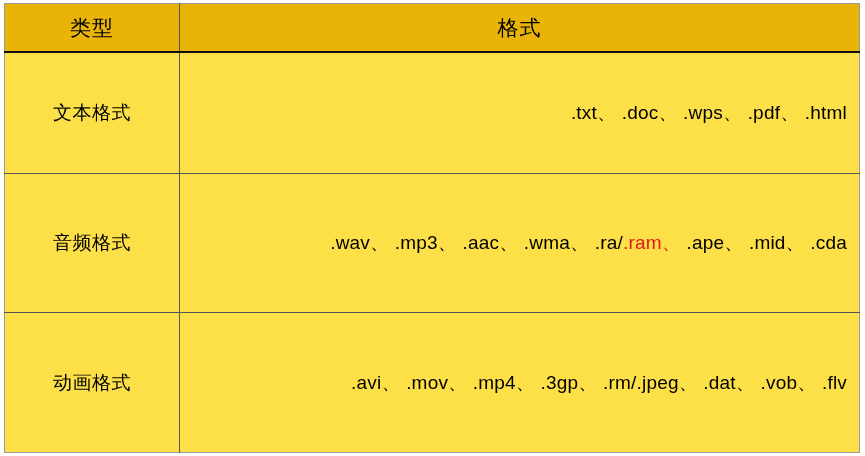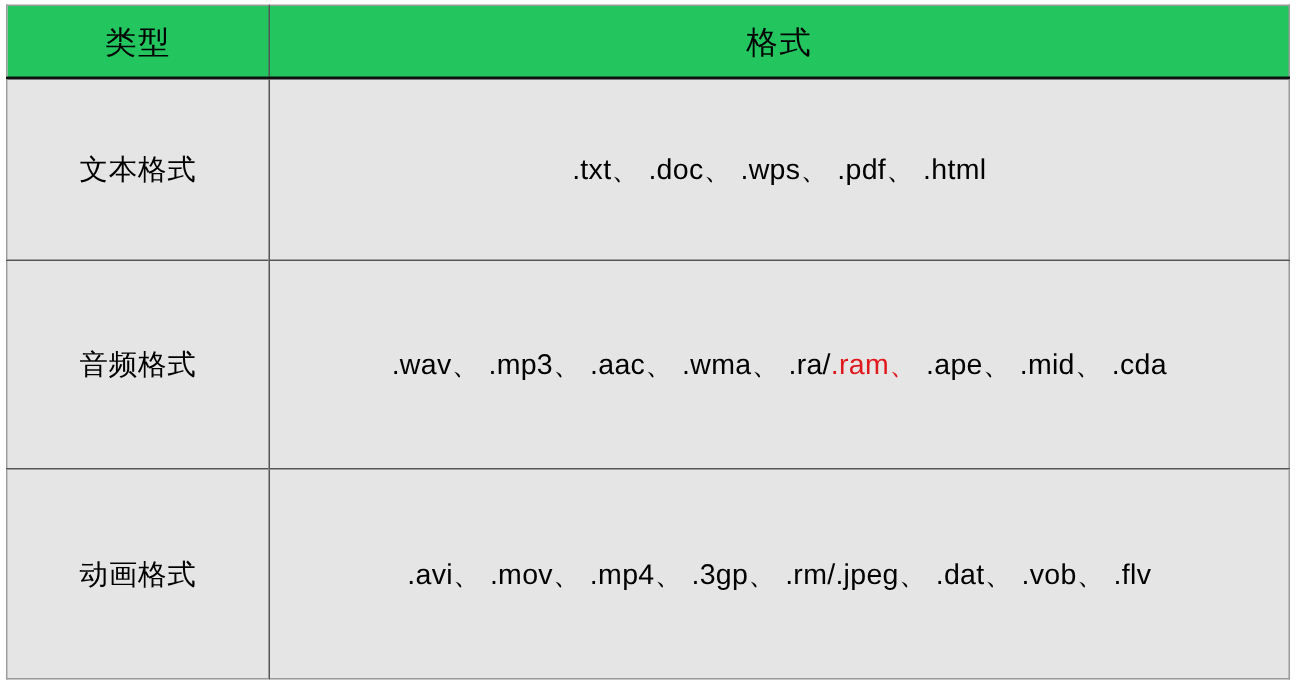--- a/index.html
+++ b/index.html
@@ -28,51 +28,51 @@
     height: 450px;
     border-collapse: collapse;
     table-layout: fixed;
     border: 1px solid #9a9a9a;
   }
 
   table.fmt-table col.col-type { width: 175px; }
   table.fmt-table col.col-fmt  { width: 680px; }
 
   thead th {
-    background: #22c55e;
+    background: #eab308;
     border-right: 1px solid #555555;
     border-bottom: 2px solid #101010;
     height: 47px;
     padding: 0;
     font-weight: normal;
     text-align: center;
     vertical-align: middle;
     font-size: 21px;
     letter-spacing: 1px;
   }
   thead th:last-child { border-right: none; }
 
   tbody td {
     border-top: 1px solid #555555;
     border-right: 1px solid #555555;
     padding: 12px;
     vertical-align: middle;
-    background: #e5e5e5;
+    background: #fde047;
   }
   tbody td:last-child { border-right: none; }
   tbody tr:first-child td { border-top: none; }
 
   td.cell-type {
     text-align: center;
     font-size: 19px;
     letter-spacing: 0.5px;
   }
 
   td.cell-fmt {
-    text-align: center;
+    text-align: right;
     font-size: 19px;
     padding-left: 12px;
     letter-spacing: 0.2px;
     white-space: nowrap;
   }
 
   td.cell-fmt .seg { white-space: nowrap; }
   td.cell-fmt .seg.hl { color: #e0191c; }
 
   tbody tr.r1 td { height: 65px; }

